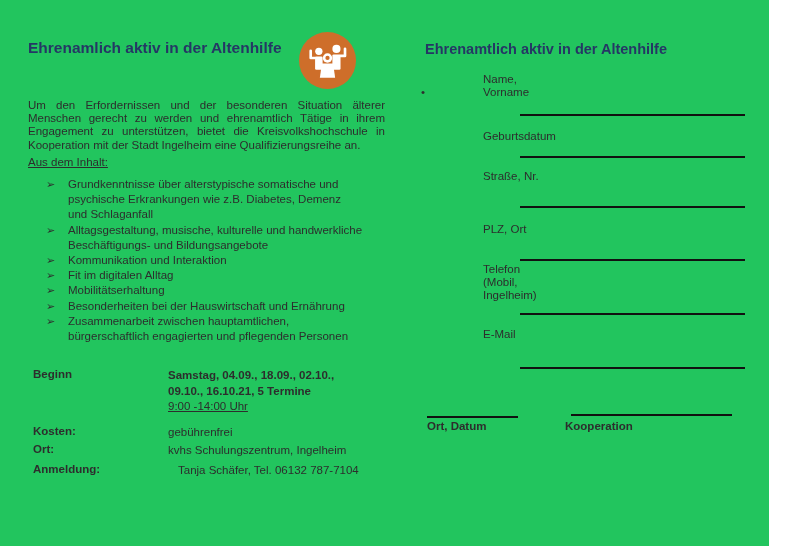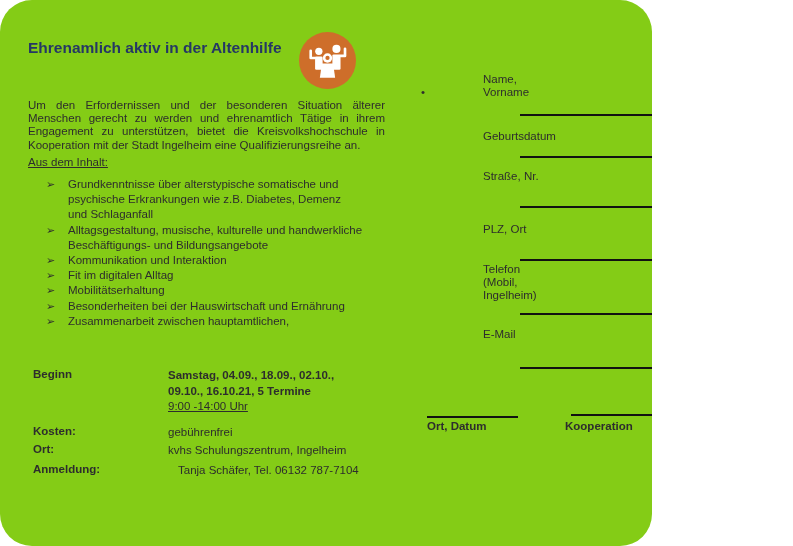--- a/index.html
+++ b/index.html
@@ -1,18 +1,18 @@
 <!DOCTYPE html>
 <html style="--navy: #253765; --orange: #CE6E2A; --ink: #2d2d2d; --line: #111111;"><head>
 <meta charset="utf-8">
 <style>
   html,body{margin:0;padding:0;background:#fff;}
   .page{
-    position:relative;width:652px;height:546px;background:#84cc16;overflow:hidden;
-    font-family:"Liberation Sans","DejaVu Sans",sans-serif;color:var(--ink,#2d2d2d);border-radius:32px;
+    position:relative;width:769px;height:546px;background:#22c55e;overflow:hidden;
+    font-family:"Liberation Sans","DejaVu Sans",sans-serif;color:var(--ink,#2d2d2d);
   }
   .abs{position:absolute;}
   
   #left-title{left:28px;top:29px;width:262px;font-size:15.5px;line-height:17.5px;
     font-weight:700;color:var(--navy,#253765);}
   #people-icon{left:299px;top:32px;width:57px;height:57px;}
   #intro{left:28px;top:87px;width:357px;font-size:11.5px;line-height:13.4px;
     text-align:justify;}
   #inhalt{left:28px;top:156px;font-size:11.5px;text-decoration:underline;}
   #bullet-list{left:46px;top:177px;width:335px;font-size:11.5px;line-height:15.2px;
@@ -112,40 +112,42 @@
     <li>
       <span class="marker">➢</span>
       <div class="blines">
           <span>Besonderheiten bei der Hauswirtschaft und Ernährung</span>
         </div>
     </li>
     <li>
       <span class="marker">➢</span>
       <div class="blines">
           <span>Zusammenarbeit zwischen hauptamtlichen,</span>
+          <span>bürgerschaftlich engagierten und pflegenden Personen</span>
         </div>
     </li>
   </ul>
 
   <div class="abs dlabel" id="d1l">Beginn</div>
   <div class="abs dvalue" id="d1v">
     <span class="vbold">Samstag, 04.09., 18.09., 02.10.,</span>
     <span class="vbold">09.10., 16.10.21, 5 Termine</span>
     <span class="vreg">9:00 -14:00 Uhr</span>
   </div>
 
   <div class="abs dlabel" id="d2l">Kosten:</div>
   <div class="abs dvalue" id="d2v">gebührenfrei</div>
 
   <div class="abs dlabel" id="d3l">Ort:</div>
   <div class="abs dvalue" id="d3v">kvhs Schulungszentrum, Ingelheim</div>
 
   <div class="abs dlabel" id="d4l">Anmeldung:</div>
   <div class="abs dvalue" id="d4v">Tanja Schäfer, Tel. 06132 787-7104</div>
 
+  <h2 class="abs" id="right-title">Ehrenamtlich aktiv in der Altenhilfe</h2>
 
   <span class="abs" id="name-bullet">•</span>
 
   <div class="abs flabel" id="f1">
     <span>Name,</span>
     <span>Vorname</span>
   </div>
   <div class="abs flabel" id="f2">
     <span>Geburtsdatum</span>
   </div>

